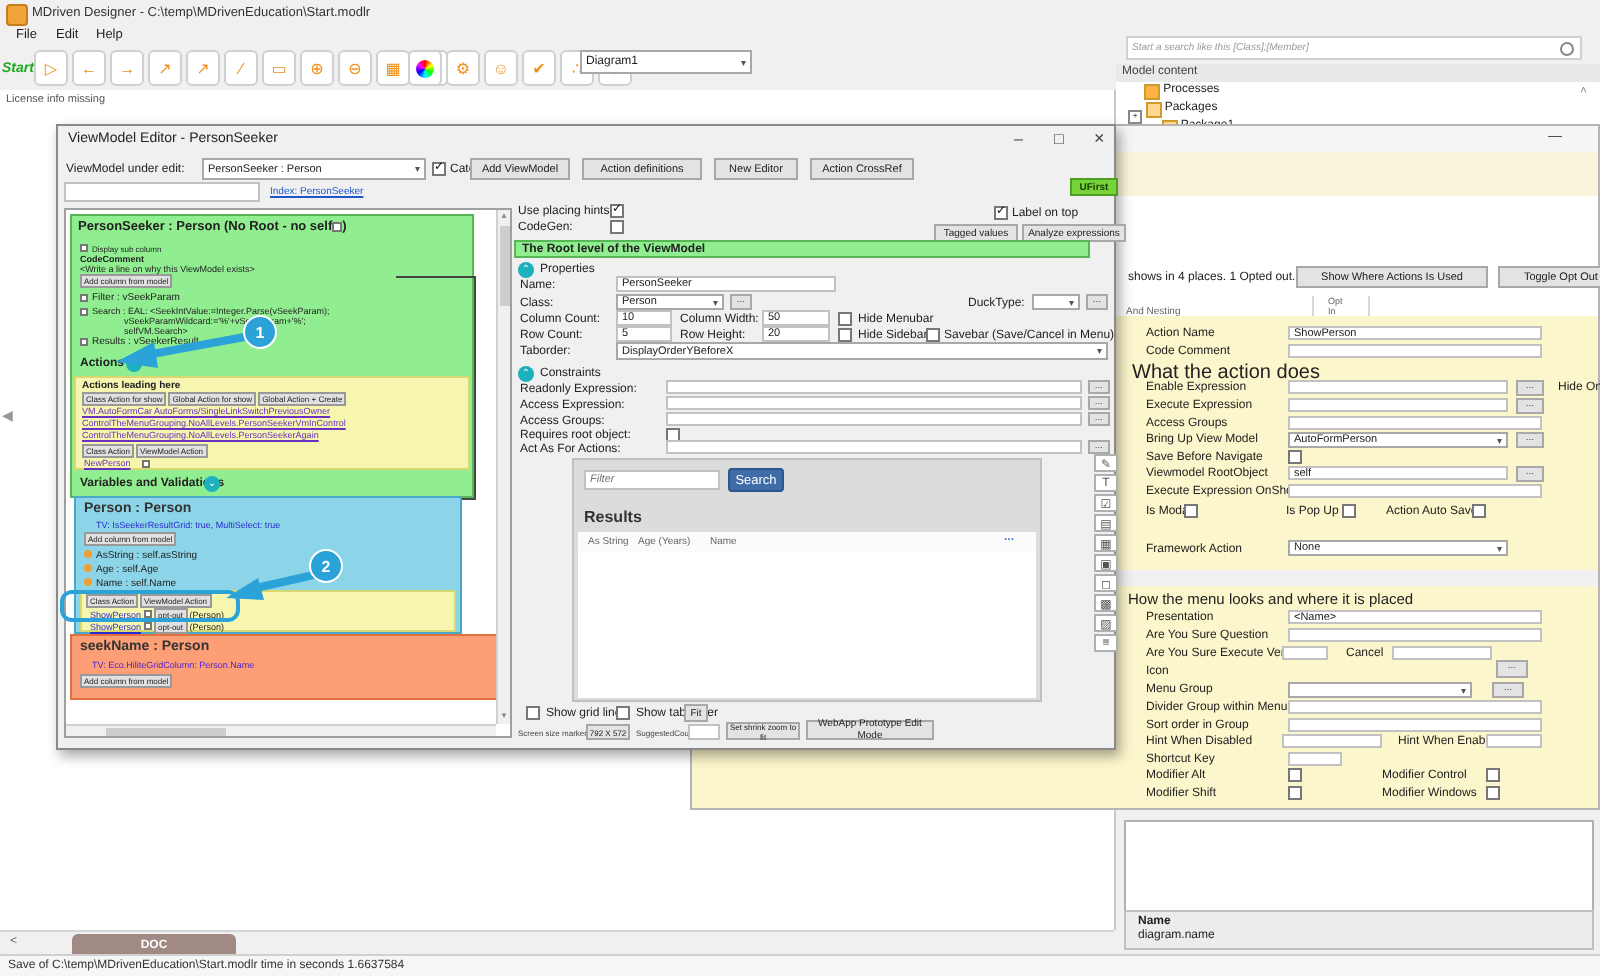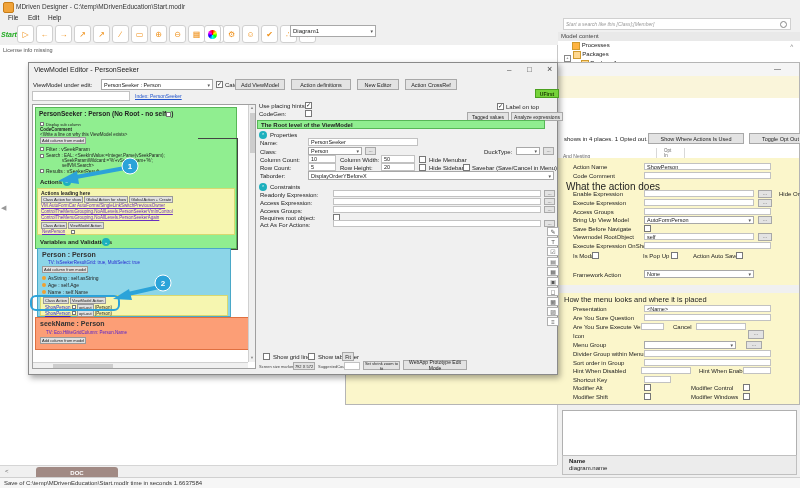--- a/index.html
+++ b/index.html
@@ -478,20 +478,34 @@
   <div class="dots" style="left:515px;top:135px;width:11px;height:7px"><span>...</span></div>
   <span class="lbl" style="left:231px;top:145px">Access Groups:</span>
   <input class="tbx" style="left: 304px; top: 143px; width: 208px; height: 7px;">
   <div class="dots" style="left:515px;top:143px;width:11px;height:7px"><span>...</span></div>
   <span class="lbl" style="left:231px;top:152px">Requires root object:</span>
   <span class="cb" style="left:304px;top:151px"></span>
   <span class="lbl" style="left:231px;top:159px">Act As For Actions:</span>
   <input class="tbx" style="left: 304px; top: 157px; width: 208px; height: 7px;">
   <div class="dots" style="left:515px;top:157px;width:11px;height:7px"><span>...</span></div>
 
+  <div class="a" style="left:257px;top:166px;width:235px;height:122px;background:#dcdcdc;border:1px solid #c0c0c0;box-sizing:border-box">
+    <input class="tbx" style="left: 5px; top: 5px; width: 68px; height: 10px; font-style: italic;" placeholder="Filter">
+    <div class="btn" style="left:77px;top:4px;width:28px;height:12px;background:#3d6ca8;border-color:#2d568c;color:#fff;font-size:6.5px;border-radius:2px">
+        <span>Search</span>
+      </div>
+    <span class="lbl" style="left:5px;top:24px;font-size:8px;font-weight:bold;color:#333">Results</span>
+    <div class="a" style="left:2px;top:36px;width:229px;height:10px;background:#fbfbfb;border-bottom:1px solid #c8c8c8">
+      <span class="lbl" style="left:5px;top:2px;font-size:5px;color:#666">As String</span>
+      <span class="lbl" style="left:30px;top:2px;font-size:5px;color:#666">Age (Years)</span>
+      <span class="lbl" style="left:66px;top:2px;font-size:5px;color:#666">Name</span>
+      <span class="lbl" style="left:213px;top:0px;color:#3a7bd5;font-weight:bold;font-size:6px">...</span>
+    </div>
+    <div class="a" style="left:2px;top:46px;width:229px;height:73px;background:#fff"></div>
+  </div>
 
   <div class="a" style="left:518px;top:164px;display:flex;flex-direction:column;gap:1px">
 
       <div style="width:12px;height:9px;background:#fff;border:1px solid #b0b0b0;display:flex;align-items:center;justify-content:center;box-sizing:border-box">
         <span style="font-size:6px;color:#555">✎</span>
       </div>
 
       <div style="width:12px;height:9px;background:#fff;border:1px solid #b0b0b0;display:flex;align-items:center;justify-content:center;box-sizing:border-box">
         <span style="font-size:6px;color:#555">T</span>
       </div>

